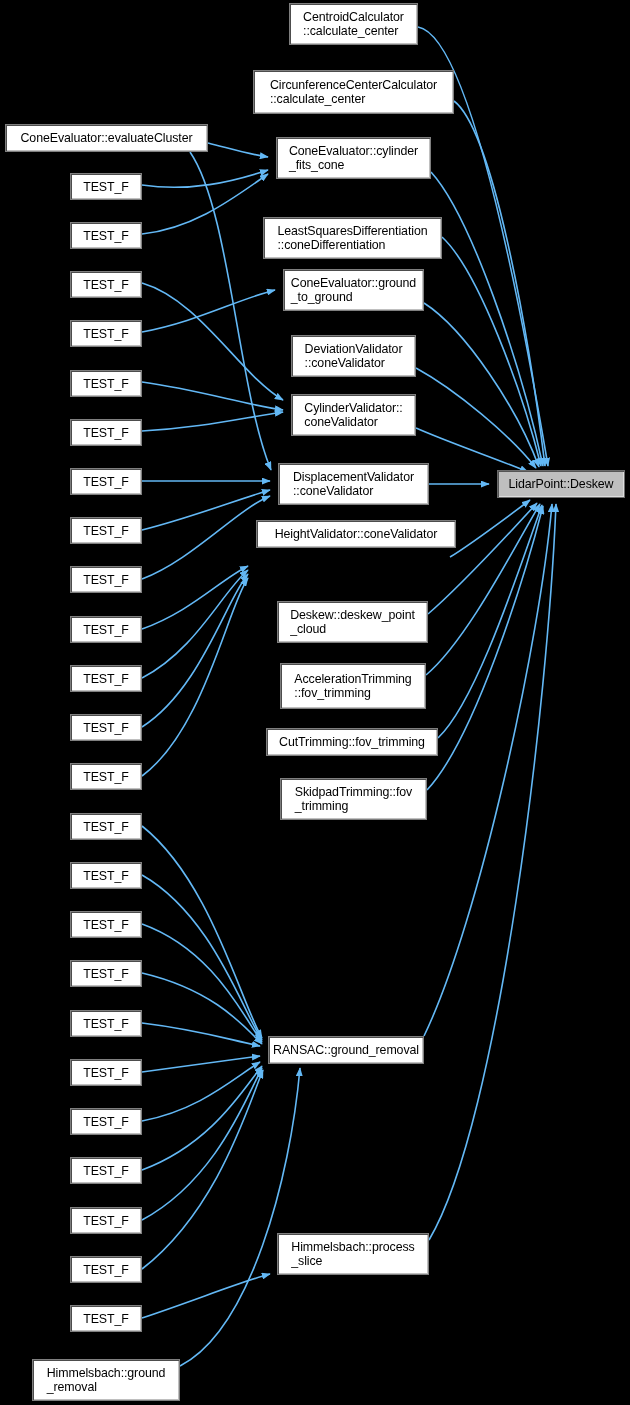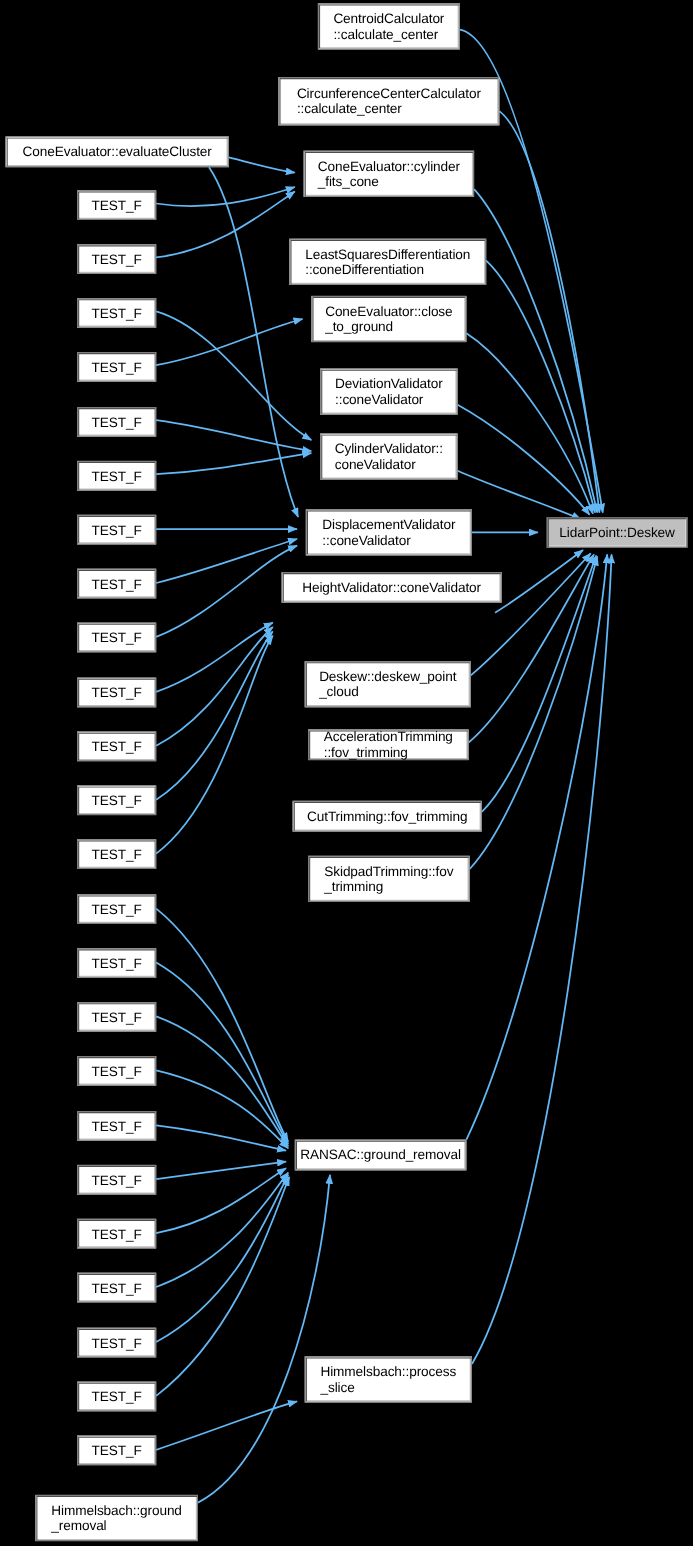--- a/index.html
+++ b/index.html
@@ -105,33 +105,33 @@
   <div id="nodes-group">
       <div class="gnode" style="left: 289px; top: 3px; width: 129px; height: 42px;">CentroidCalculator
 ::calculate_center</div>
       <div class="gnode" style="left: 253px; top: 70px; width: 201px; height: 44px;">CircunferenceCenterCalculator
 ::calculate_center</div>
       <div class="gnode" style="left: 5px; top: 124px; width: 203px; height: 28px;">ConeEvaluator::evaluateCluster</div>
       <div class="gnode" style="left: 276px; top: 137px; width: 155px; height: 42px;">ConeEvaluator::cylinder
 _fits_cone</div>
       <div class="gnode" style="left: 263px; top: 197px; width: 179px; height: 42px; margin-top: 20px;">LeastSquaresDifferentiation
 ::coneDifferentiation</div>
-      <div class="gnode" style="left: 283px; top: 269px; width: 141px; height: 42px;">ConeEvaluator::close
+      <div class="gnode" style="left: 283px; top: 269px; width: 141px; height: 42px;">ConeEvaluator::ground
 _to_ground</div>
       <div class="gnode" style="left: 291px; top: 335px; width: 125px; height: 42px;">DeviationValidator
 ::coneValidator</div>
       <div class="gnode" style="left: 291px; top: 394px; width: 125px; height: 42px;">CylinderValidator::
 coneValidator</div>
       <div class="gnode" style="left: 278px; top: 463px; width: 151px; height: 42px;">DisplacementValidator
 ::coneValidator</div>
       <div class="gnode target" style="left: 497px; top: 470px; width: 128px; height: 28px;">LidarPoint::Deskew</div>
       <div class="gnode" style="left: 256px; top: 520px; width: 200px; height: 28px;">HeightValidator::coneValidator</div>
       <div class="gnode" style="left: 277px; top: 601px; width: 151px; height: 42px;">Deskew::deskew_point
 _cloud</div>
-      <div class="gnode" style="left: 280px; top: 663px; width: 146px; height: 28px;">AccelerationTrimming
+      <div class="gnode" style="left: 280px; top: 663px; width: 146px; height: 46px;">AccelerationTrimming
 ::fov_trimming</div>
       <div class="gnode" style="left: 266px; top: 728px; width: 172px; height: 28px;">CutTrimming::fov_trimming</div>
       <div class="gnode" style="left: 280px; top: 778px; width: 147px; height: 42px;">SkidpadTrimming::fov
 _trimming</div>
       <div class="gnode" style="left: 268px; top: 1036px; width: 156px; height: 28px;">RANSAC::ground_removal</div>
       <div class="gnode" style="left: 277px; top: 1233px; width: 152px; height: 42px;">Himmelsbach::process
 _slice</div>
       <div class="gnode" style="left: 32px; top: 1359px; width: 148px; height: 42px;">Himmelsbach::ground
 _removal</div>
       <div class="gnode" style="left: 70px; top: 173px; width: 72px; height: 27px;">TEST_F</div>

